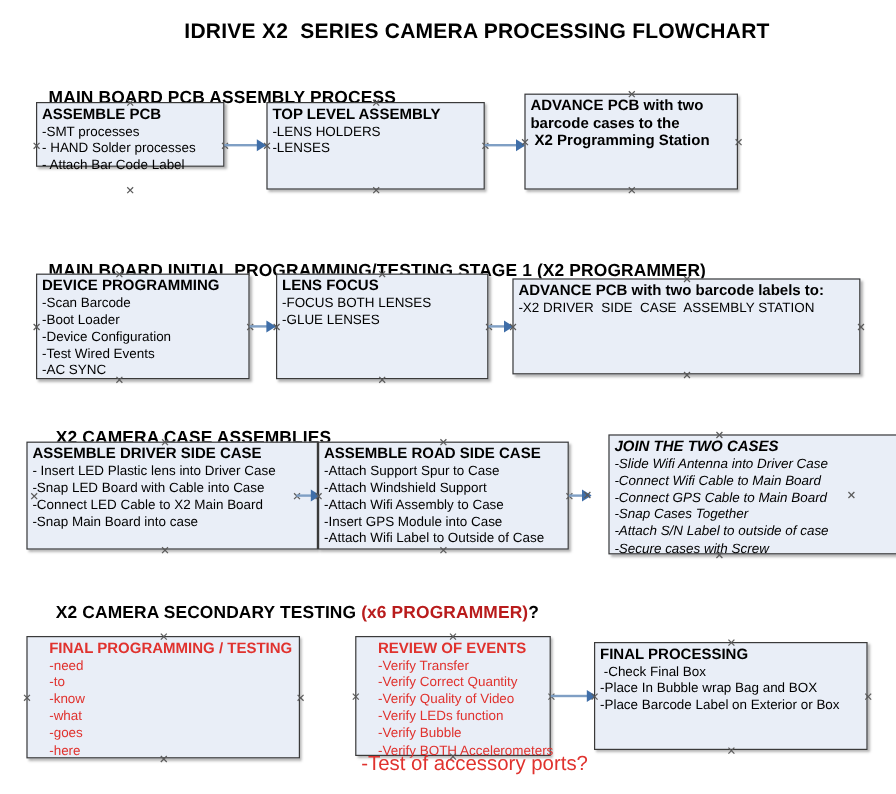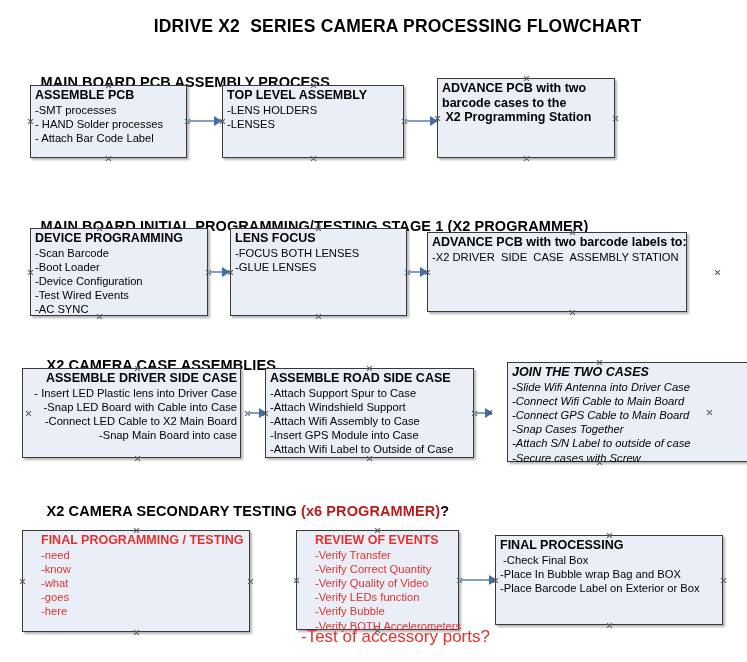--- a/index.html
+++ b/index.html
@@ -125,21 +125,21 @@
 <body>
 
 <div id="canvas">
 
   <div class="doc-title">IDRIVE X2  SERIES CAMERA PROCESSING FLOWCHART</div>
 
   <div class="section-title" style="left:24px; top:58px;">
     <span>MAIN BOARD PCB ASSEMBLY PROCESS</span>
   </div>
 
-  <div class="node" style="left:30px; top:85px; width:157px; height:73px;">
+  <div class="node" style="left:30px; top:85px; width:157px; height:54px;">
     <div class="node-title">ASSEMBLE PCB</div>
     <div class="node-line">-SMT processes</div>
     <div class="node-line">- HAND Solder processes</div>
     <div class="node-line">- Attach Bar Code Label</div>
   </div>
   <div class="anchor" style="left:108px; top:85px;"></div>
   <div class="anchor" style="left:108px; top:158px;"></div>
   <div class="anchor" style="left:30px;  top:121px;"></div>
   <div class="anchor" style="left:187px; top:121px;"></div>
 
@@ -195,34 +195,34 @@
     <div class="node-line">-GLUE LENSES</div>
   </div>
   <div class="anchor" style="left:318px; top:228px;"></div>
   <div class="anchor" style="left:318px; top:316px;"></div>
   <div class="anchor" style="left:230px; top:272px;"></div>
   <div class="anchor" style="left:407px; top:272px;"></div>
 
   <div class="conn" style="left:407px; top:271px; width:20px;"></div>
   <div class="arrowhead" style="left:420px; top:267px;"></div>
 
-  <div class="node" style="left:427px; top:232px; width:260px; height:80px;">
+  <div class="node" style="left:427px; top:232px; width:290px; height:80px;">
     <div class="node-title">ADVANCE PCB with two barcode labels to:</div>
     <div class="node-line">-X2 DRIVER  SIDE  CASE  ASSEMBLY STATION</div>
   </div>
   <div class="anchor" style="left:572px; top:232px;"></div>
   <div class="anchor" style="left:572px; top:312px;"></div>
   <div class="anchor" style="left:427px; top:272px;"></div>
   <div class="anchor" style="left:717px; top:272px;"></div>
 
   <div class="section-title" style="left:30px; top:341px;">
     <span>X2 CAMERA CASE ASSEMBLIES</span>
   </div>
 
-  <div class="node" style="left:22px; top:368px; width:219px; height:90px;text-align:right;">
+  <div class="node" style="left:22px; top:368px; width:243px; height:90px;">
     <div class="node-title">ASSEMBLE DRIVER SIDE CASE</div>
     <div class="node-line">- Insert LED Plastic lens into Driver Case</div>
     <div class="node-line">-Snap LED Board with Cable into Case</div>
     <div class="node-line">-Connect LED Cable to X2 Main Board</div>
     <div class="node-line">-Snap Main Board into case</div>
   </div>
   <div class="anchor" style="left:137px; top:368px;"></div>
   <div class="anchor" style="left:137px; top:458px;"></div>
   <div class="anchor" style="left:28px;  top:413px;"></div>
   <div class="anchor" style="left:247px; top:413px;"></div>
@@ -260,20 +260,21 @@
   <div class="anchor" style="left:489px; top:412px;"></div>
   <div class="anchor" style="left:709px; top:412px;"></div>
 
   <div class="section-title" style="left:30px; top:487px;">
     <span>X2 CAMERA SECONDARY TESTING </span><span class="accent">(x6 PROGRAMMER)</span><span class="tail">?</span>
   </div>
 
   <div class="node red" style="left:22px; top:530px; width:228px; height:102px;">
     <div class="node-title">FINAL PROGRAMMING / TESTING</div>
     <div class="node-line">-need</div>
+    <div class="node-line">-to</div>
     <div class="node-line">-know</div>
     <div class="node-line">-what</div>
     <div class="node-line">-goes</div>
     <div class="node-line">-here</div>
   </div>
   <div class="anchor" style="left:136px; top:530px;"></div>
   <div class="anchor" style="left:136px; top:632px;"></div>
   <div class="anchor" style="left:22px;  top:581px;"></div>
   <div class="anchor" style="left:250px; top:581px;"></div>
 

